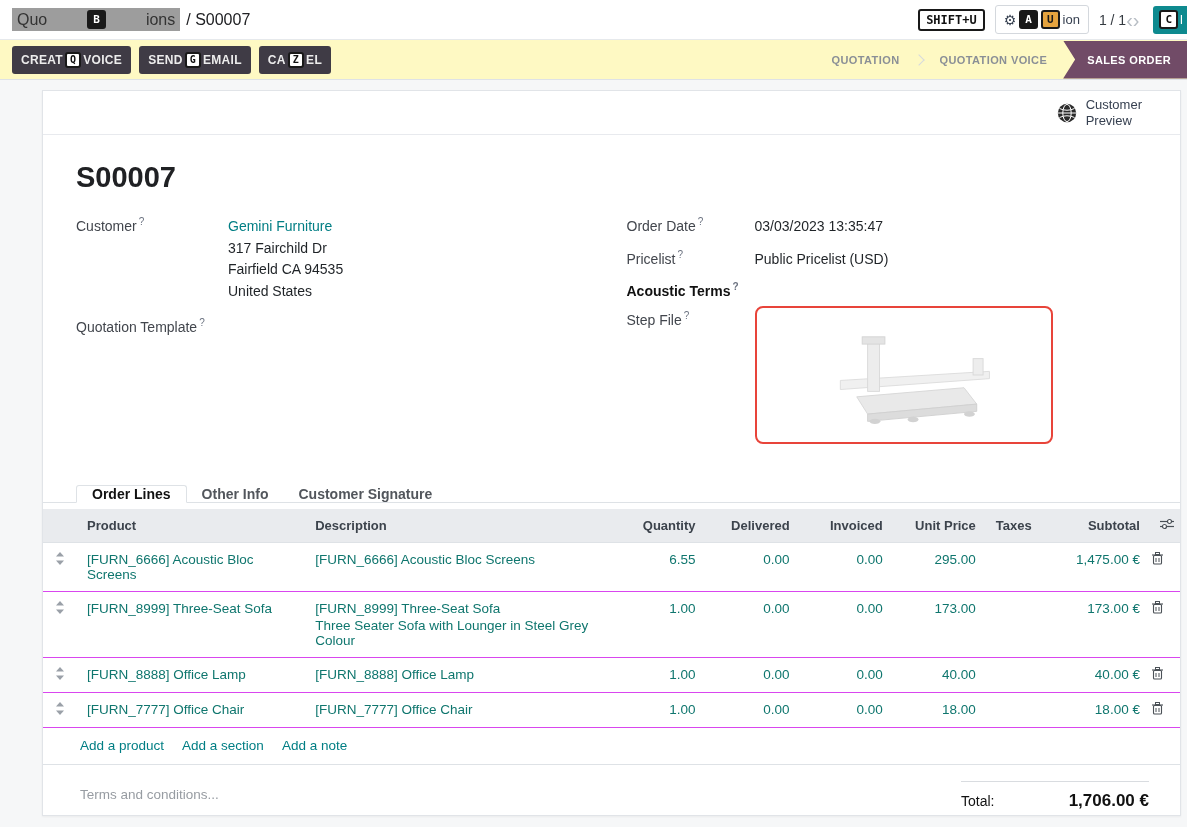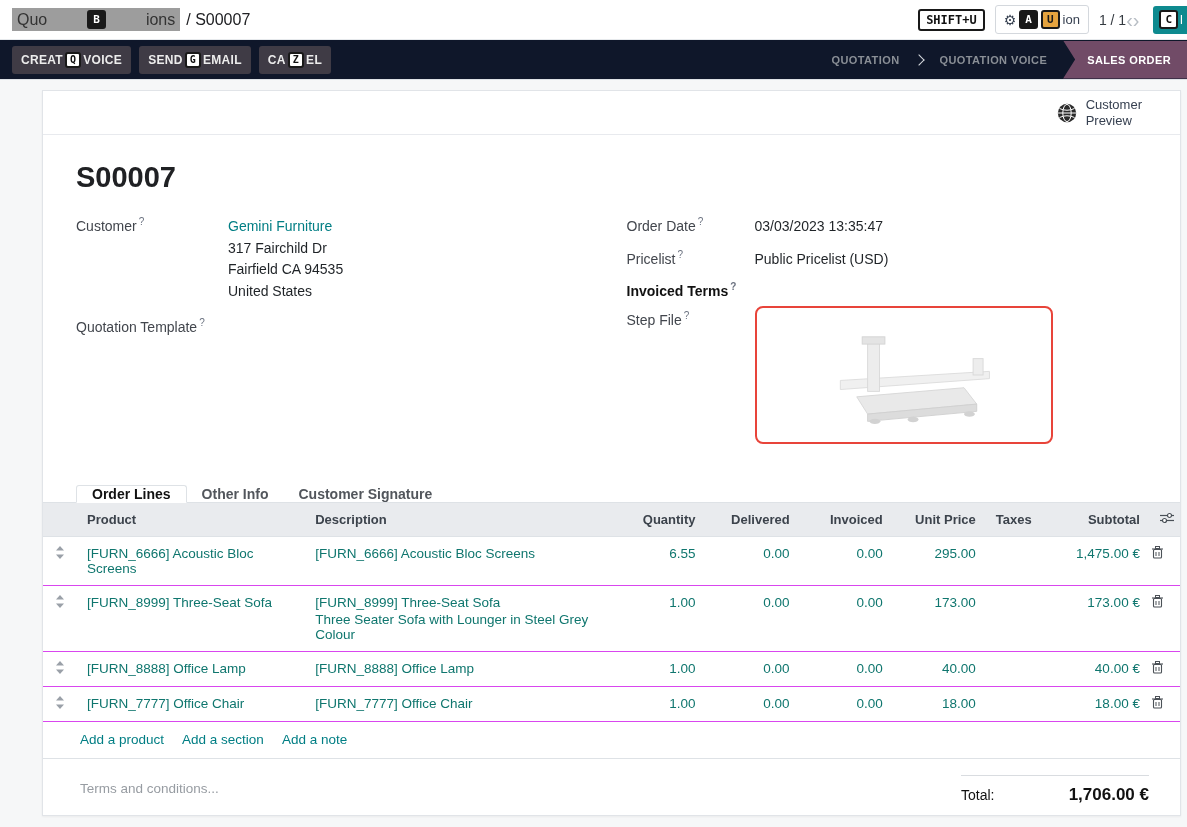--- a/index.html
+++ b/index.html
@@ -19,21 +19,21 @@
   .kbd.amber { background:#e5a33e; color:#191919; border:2px solid #191919; }
   .kbd.big   { font-size:12px; padding:3px 6px; }
 
   .action-btn { display:inline-flex; align-items:center; gap:3px; background:#fff; border:1px solid #d4d8dd; border-radius:3px; padding:4px 8px; cursor:pointer; font-size:13px; color:#374151; }
   .gear { font-size:14px; line-height:1; }
   .pager { display:inline-flex; align-items:center; font-size:14px; color:#343a40; }
   .pager-arrow { color:#b7bdc4; font-size:20px; line-height:1; cursor:pointer; }
   .edge-btn { display:inline-flex; align-items:center; gap:2px; background:#0e8a8f; color:#fff; border:none; height:28px; padding:0 4px 0 6px; border-radius:3px 0 0 3px; cursor:pointer; font-size:13px; margin-left:4px; }
 
   
-  .control-bar { height:40px; background:#0f172a; border-bottom:1px solid #dee2e6; display:flex; align-items:center; justify-content:space-between; padding-left:12px; overflow:hidden; }
+  .control-bar { height:40px; background:#fef9c3; border-bottom:1px solid #dee2e6; display:flex; align-items:center; justify-content:space-between; padding-left:12px; overflow:hidden; }
   .action-buttons { display:flex; gap:8px; }
   .btn-dark { display:inline-flex; align-items:center; gap:2px; background:#3f3b45; color:#ececec; border:none; border-radius:3px; font-size:12px; font-weight:700; letter-spacing:.3px; padding:6px 9px; cursor:pointer; font-family:"Liberation Sans",sans-serif; }
   .btn-dark .kbd.light { padding:1px 3px; font-size:10px; }
 
   .statusbar { display:flex; align-items:center; height:100%; overflow:hidden; flex-shrink:0; }
   .stage { font-size:11px; font-weight:600; letter-spacing:.4px; color:#8a8f96; padding:0 16px; cursor:pointer; white-space:nowrap; }
   .stage-sep { width:8px; height:8px; border-top:1px solid #d6dade; border-right:1px solid #d6dade; transform:rotate(45deg); flex-shrink:0; }
   .stage.active { background:#714B67; color:#fff; padding:13px 30px 13px 24px; clip-path:polygon(0 0,100% 0,100% 100%,0 100%,12px 50%); margin-right:-14px; }
 
   
@@ -54,21 +54,21 @@
   .tmpl-row { margin-top:14px; }
 
   .stepfile-box { width:298px; height:138px; border:2px solid #e8443a; border-radius:8px; background:#fff; display:flex; align-items:center; justify-content:center; margin-top:-4px; }
 
   
   .tabs { display:flex; align-items:flex-end; border-bottom:1px solid #dee2e6; padding-left:33px; margin-top:30px; }
   .tab { font-size:14px; padding:0 15px; cursor:pointer; color:#52565c;font-weight:bold; }
   .tab.active { background:#fff; border:1px solid #dee2e6; border-bottom:1px solid #fff; margin-bottom:-1px; border-radius:3px 3px 0 0; color:#111; }
 
   
-  table.lines { width:100%; border-collapse:collapse; table-layout:fixed; font-size:13.5px; }
+  table.lines { width:100%; border-collapse:collapse; table-layout:fixed; font-size:13.5px;margin-top:6px; }
   table.lines th { background:#e9ebee; color:#3c434c; font-weight:700; font-size:13px; text-align:left; padding:9px 10px; }
   table.lines th.num, table.lines td.num { text-align:right; }
   table.lines td { padding:9px 10px; border-bottom:1px solid #d946ef; vertical-align:top; color:#0f766e; }
   table.lines tr.line-row:first-child td { border-top:1px solid #dee2e6; }
   .c-handle { text-align:center; }
   .desc2:empty { display:none; }
   .desc2 { margin-top:2px; }
   .teal { color:#017E84; font-weight:500; }
   .c-trash { text-align:left; padding-left:2px !important; }
   .sub-cell { white-space:nowrap; }
@@ -184,21 +184,21 @@
     <div class="fgroup right">
       <div class="frow">
         <div class="flabel"><span>Order Date</span><span class="help">?</span></div>
         <div class="fvalue">03/03/2023 13:35:47</div>
       </div>
       <div class="frow">
         <div class="flabel"><span>Pricelist</span><span class="help">?</span></div>
         <div class="fvalue">Public Pricelist (USD)</div>
       </div>
       <div class="frow">
-        <div class="flabel bold"><span>Invoiced Terms</span><span class="help">?</span></div>
+        <div class="flabel bold"><span>Acoustic Terms</span><span class="help">?</span></div>
         <div class="fvalue"></div>
       </div>
       <div class="frow">
         <div class="flabel"><span>Step File</span><span class="help">?</span></div>
         <div class="stepfile-box">
           <svg width="200" height="104" viewBox="0 0 220 112">
             <polygon points="40,62 204,52 204,60 40,72" fill="#f0f0f0" stroke="#dcdcdc" stroke-width="1"></polygon>
             <rect x="70" y="18" width="13" height="56" fill="#ededed" stroke="#d8d8d8" stroke-width="1"></rect>
             <rect x="64" y="14" width="25" height="8" fill="#e4e4e4" stroke="#d4d4d4" stroke-width="1"></rect>
             <rect x="186" y="38" width="11" height="18" fill="#ededed" stroke="#d8d8d8" stroke-width="1"></rect>

